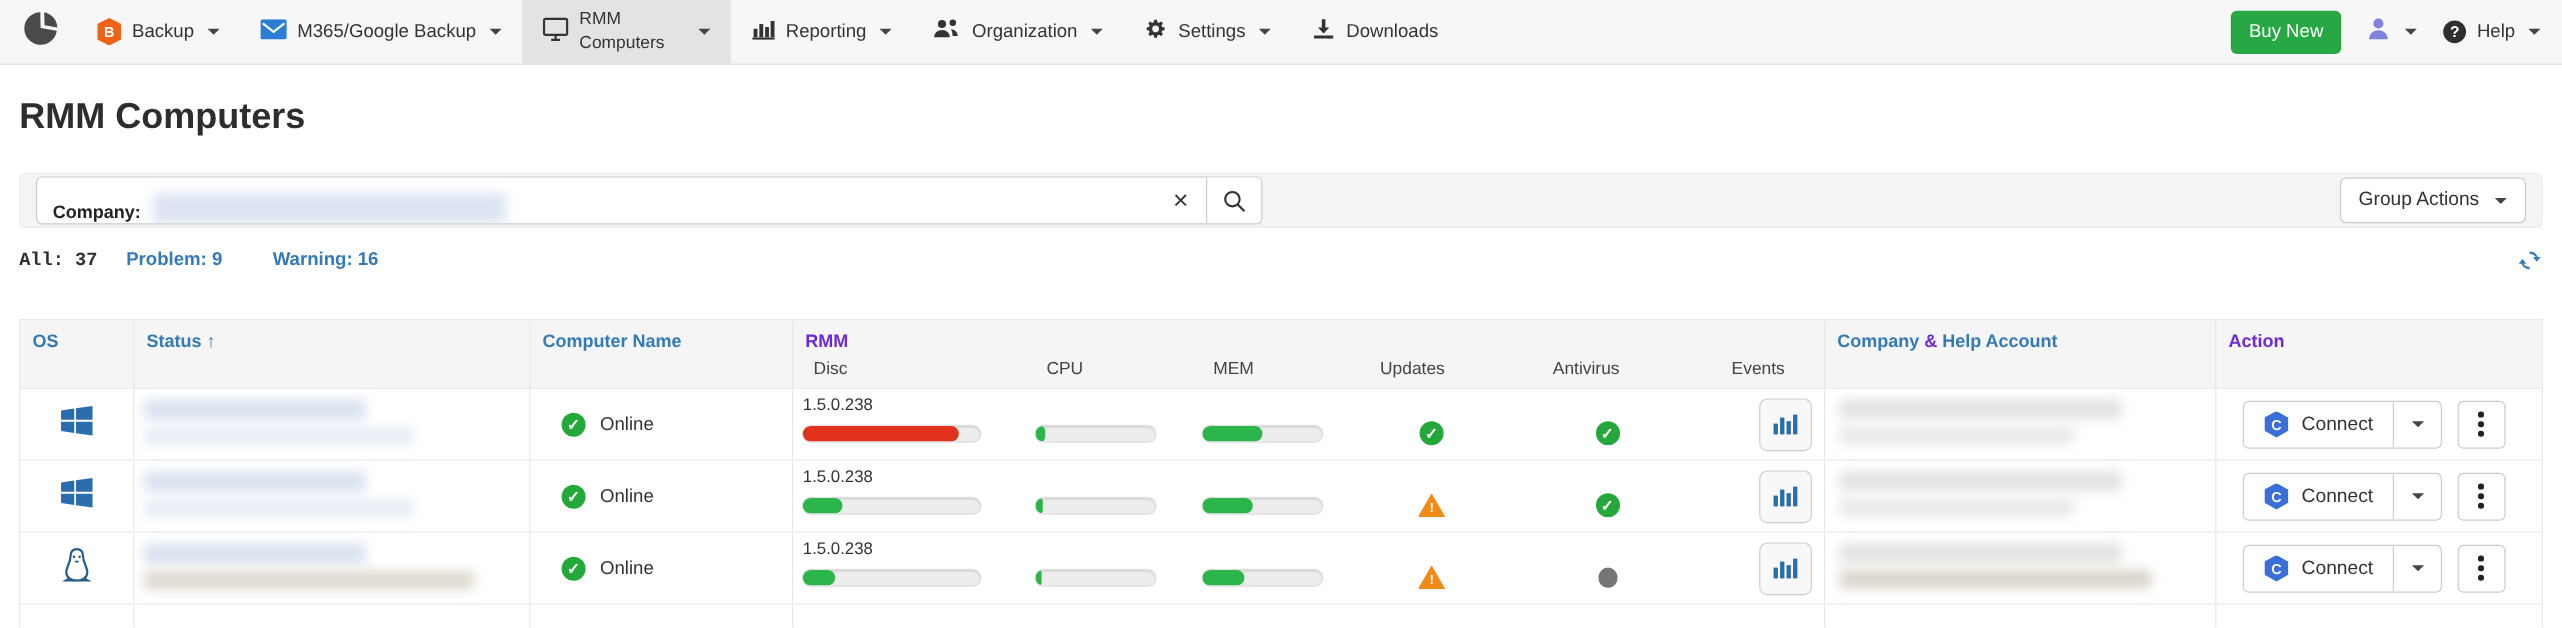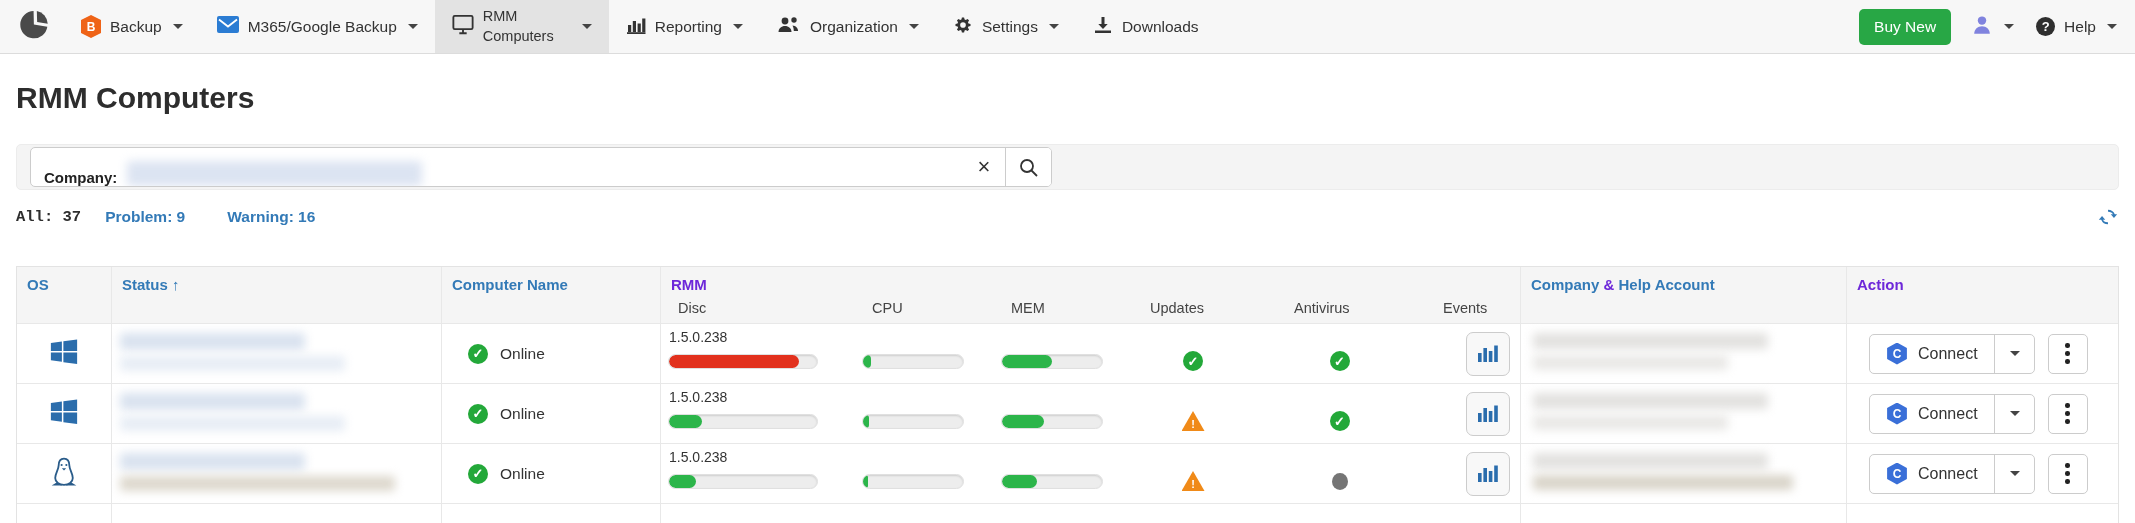--- a/index.html
+++ b/index.html
@@ -243,20 +243,24 @@
       <span class="blur b-search"></span>
     </div>
     <span class="clear-x">×</span>
     <span class="search-seg">
       <svg width="21" height="21" viewBox="0 0 21 21">
           <circle cx="9" cy="9" r="6" fill="none" stroke="#333" stroke-width="1.8"></circle>
           <path d="M13.5 13.5 L19 19" stroke="#333" stroke-width="1.8"></path>
         </svg>
     </span>
   </div>
+  <div class="group-actions">
+    <span>Group Actions</span>
+    <span class="caret"></span>
+  </div>
 </div>
 
 <div class="filters">
   <span class="f-all">All: 37</span>
   <span class="f-link">Problem: 9</span>
   <span class="f-link">Warning: 16</span>
   <span class="refresh">
     <svg width="22" height="22" viewBox="0 0 24 24" fill="#337ab7">
         <path d="M12 4a8 8 0 0 1 7.4 5H22l-3.5 4.2L15 9h2.7A6 6 0 0 0 12 6.2V4z"></path>
         <path d="M12 20a8 8 0 0 1-7.4-5H2l3.5-4.2L9 15H6.3A6 6 0 0 0 12 17.8V20z"></path>

